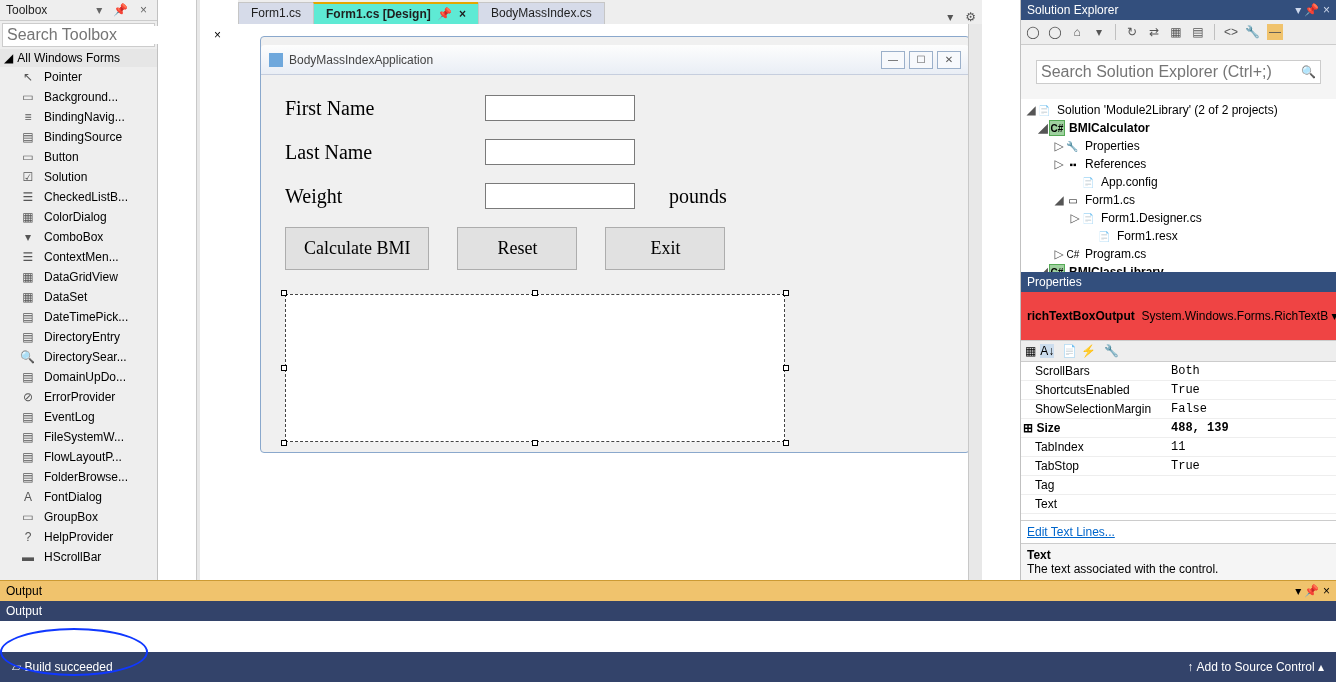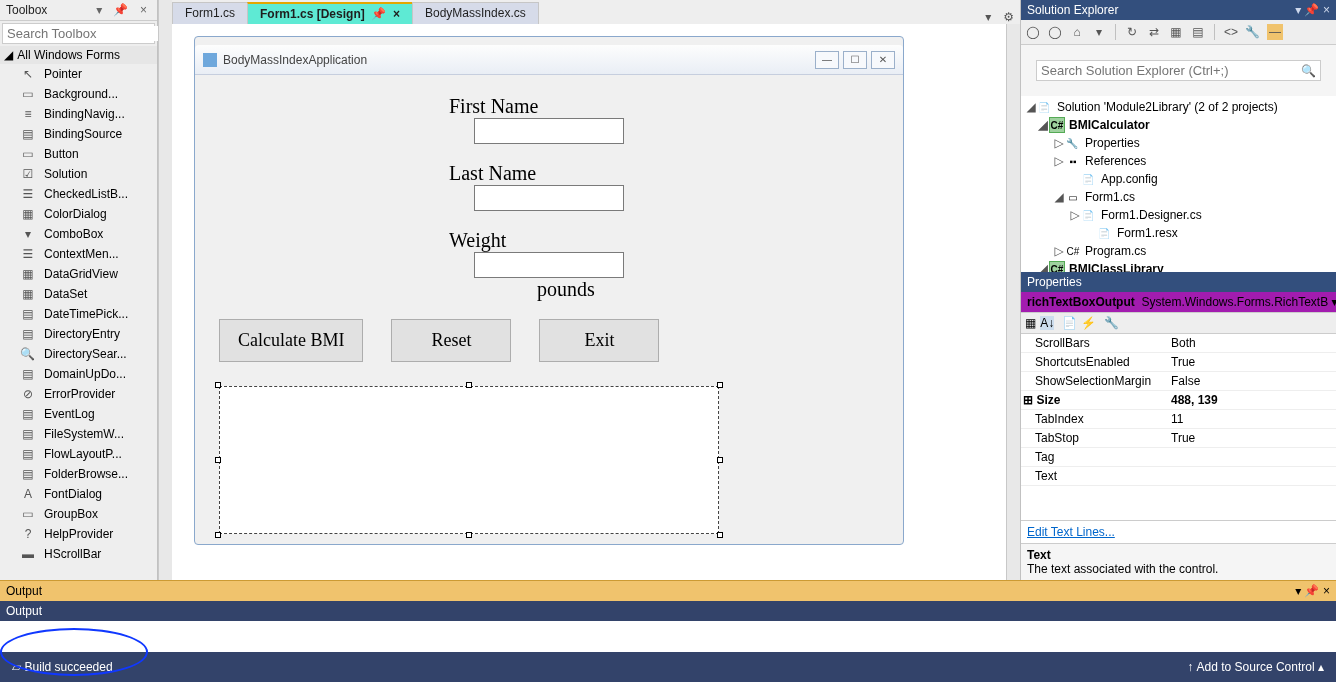--- a/index.html
+++ b/index.html
@@ -1,45 +1,45 @@
 <!DOCTYPE html>
 <html><head>
 <meta charset="utf-8">
 <style>
   * { box-sizing: border-box; margin: 0; padding: 0; font-family: "Segoe UI", Tahoma, sans-serif; font-size: 12px; }
   body { width: 1336px; height: 682px; background: #fff; overflow: hidden; position: relative; }
-  .main-area { display: flex; height: 580px; }
+  .main-area { display: flex; height: 580px; gap: 38px; }
   
   .toolbox { width: 158px; background: #eee; border-right: 1px solid #c1c1c1; display: flex; flex-direction: column; }
   .panel-header { background: #eee; color: #1e1e1e; padding: 3px 6px; display: flex; align-items: center; border-bottom: 1px solid #ccc; }
   .panel-header .spacer { flex: 1; }
   .panel-header .glyphs { color: #666; letter-spacing: 4px; }
   .searchbox { border: 1px solid #ccc; margin: 2px; padding: 2px 4px; background: #fff; display: flex; align-items: center; }
-  .searchbox input { border: none; outline: none; flex: 1; font-size: 13px; }
+  .searchbox input { border: none; outline: none; flex: 1; font-size: 16px; }
   .tb-group { background: #e6e6e6; padding: 2px 4px; font-weight: 400; display: flex; align-items: center; gap: 4px; }
   .tb-list { flex: 1; overflow: hidden; }
   .tb-item { display: flex; align-items: center; gap: 8px; padding: 2px 4px 2px 20px; white-space: nowrap; overflow: hidden; text-overflow: ellipsis; }
   .tb-item .ic { width: 16px; height: 16px; display: inline-flex; align-items: center; justify-content: center; color: #555; }
   .vbar { width: 14px; background: #e8e8e8; border-left: 1px solid #c8c8c8; }
   
   .center { flex: 1; display: flex; flex-direction: column; background: #fff; position: relative; }
   .tabstrip { height: 24px; display: flex; align-items: flex-end; background: #eee; }
   .doctab { padding: 3px 12px; background: #d6dbe9; color: #1e1e1e; margin-right: -1px; border: 1px solid #c6c6c6; border-bottom: none; position: relative; }
   .doctab.active { background: #5eead4; border-top: 2px solid #e5a600; }
   .doctab.bold { font-weight: bold; }
   .tabstrip .filler { flex: 1; }
   .tabctl { color:#555; padding:0 6px; }
   .design-surface { flex: 1; background: #fff; padding: 12px; overflow: hidden; }
   .winform { width: 710px; margin-left: 10px; border: 1px solid #8aa8cc; border-radius: 4px; background: #f0f0f0; }
   .wf-title { height: 30px; background: linear-gradient(#fdfdfd,#e9eef5); border-bottom: 1px solid #c6cede; display: flex; align-items: center; padding: 0 8px; border-radius: 4px 4px 0 0; margin-top: 8px; }
   .wf-title .ico { width:14px; height:14px; margin-right:6px; background:#6fa8dc; }
   .wf-title .t { flex:1; color:#444; }
   .wf-title .winbtn { width:24px; height:18px; border:1px solid #9bb0ca; margin-left:4px; text-align:center; font-size:10px; color:#555; background:#f7f9fc; line-height:16px;}
   .wf-body { padding: 20px 24px 10px; }
-  .row { display:flex; align-items:center; margin-bottom:18px;flex-direction:column; }
+  .row { display:flex; align-items:center; margin-bottom:18px; }
   .lbl { width: 200px; font-family: "Times New Roman", serif; font-size: 20px; color:#000; }
   .tbx { width: 150px; height: 26px; border: 1px solid #7a7a7a; background:#fff; }
   .unit { margin-left: 34px; font-family: "Times New Roman", serif; font-size: 20px; }
   .btnrow { display:flex; gap: 28px; margin-top: 10px; }
   .fbtn { padding: 10px 18px; min-width: 120px; background:#e1e1e1; border:1px solid #adadad; font-family:"Times New Roman",serif; font-size:18px; text-align:center; }
   .rtb-wrap { margin-top: 24px; position: relative; width: 500px; height: 148px; }
   .rtb { width:100%; height:100%; border:1px dashed #444; background:#fff; }
   .handle { width:6px; height:6px; background:#fff; border:1px solid #000; position:absolute; }
   .h-tl{top:-4px;left:-4px}.h-tr{top:-4px;right:-4px}.h-bl{bottom:-4px;left:-4px}.h-br{bottom:-4px;right:-4px}
   .h-tc{top:-4px;left:50%;margin-left:-3px}.h-bc{bottom:-4px;left:50%;margin-left:-3px}
@@ -52,26 +52,26 @@
   .sol-toolbar { padding:4px; display:flex; gap:6px; align-items:center; border-bottom:1px solid #ccc; background:#eee;}
   .sol-toolbar .ticon { width:16px; height:16px; color:#555; display:inline-flex; align-items:center; justify-content:center; }
   .sol-toolbar .sep { width:1px; height:16px; background:#c0c0c0; margin:0 2px;}
   .sol-tree { flex:1; padding:2px 0; overflow:hidden; background:#fff; }
   .node { display:flex; align-items:center; padding:1px 0; white-space:nowrap; }
   .node .exp { width:12px; text-align:center; color:#555; }
   .node .nic { width:16px; height:16px; margin-right:4px; display:inline-flex; align-items:center; justify-content:center; font-size:10px;}
   .node.bold { font-weight:bold; }
   .props { flex:1; display:flex; flex-direction:column; background:#fff; }
   .props-header { background:#334f7d; color:#fff; padding:3px 6px; }
-  .props-obj { padding:3px 6px; border-bottom:1px solid #ccc; background:#a21caf; white-space:nowrap; overflow:hidden;text-align:right; }
+  .props-obj { padding:17px 6px; border-bottom:1px solid #ccc; background:#ef4444; white-space:nowrap; overflow:hidden;text-align:right; }
   .props-tb { padding:3px 4px; border-bottom:1px solid #ccc; background:#eee; display:flex; gap:4px;}
   .props-grid { flex:1; overflow:hidden; }
   .prow { display:flex; border-bottom:1px solid #eee; padding:2px 0; }
   .prow .pn { width:150px; padding-left:14px; }
-  .prow .pv { flex:1; }
+  .prow .pv { flex:1;font-family:Liberation Mono, monospace; }
   .prow.bold .pn, .prow.bold .pv { font-weight:bold; }
   .props-link { padding:4px 6px; color:#0066cc; text-decoration:underline; border-top:1px solid #ccc;}
   .props-desc { padding:4px 6px; border-top:1px solid #ccc; background:#f5f5f5;}
   .props-desc .dt { font-weight:bold; }
   
   .output1 { background:#f0c36d; padding:3px 6px; border-top:1px solid #cc9a33; display:flex; }
   .output2 { background:#33436a; color:#fff; padding:3px 6px; }
   .statusbar { position:absolute; left:0; right:0; bottom:0; height:30px; background:#33436a; color:#fff; display:flex; align-items:center; padding:0 12px;}
   .statusbar .spacer{flex:1;}
   .build-circle { position:absolute; left:0; bottom:6px; width:148px; height:48px; border:2px solid #1038ff; border-radius:50%; pointer-events:none;}

